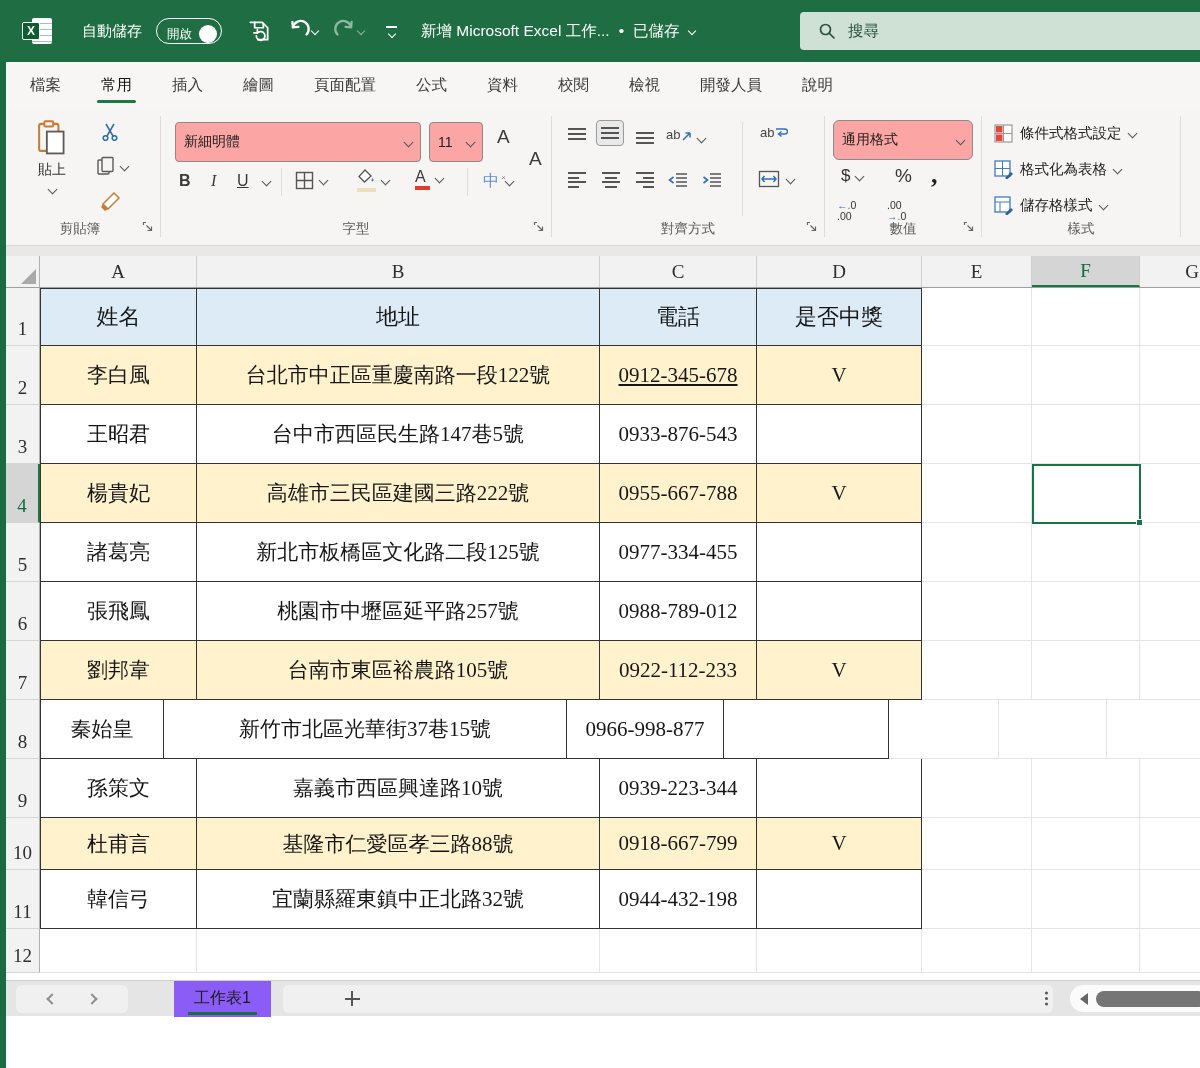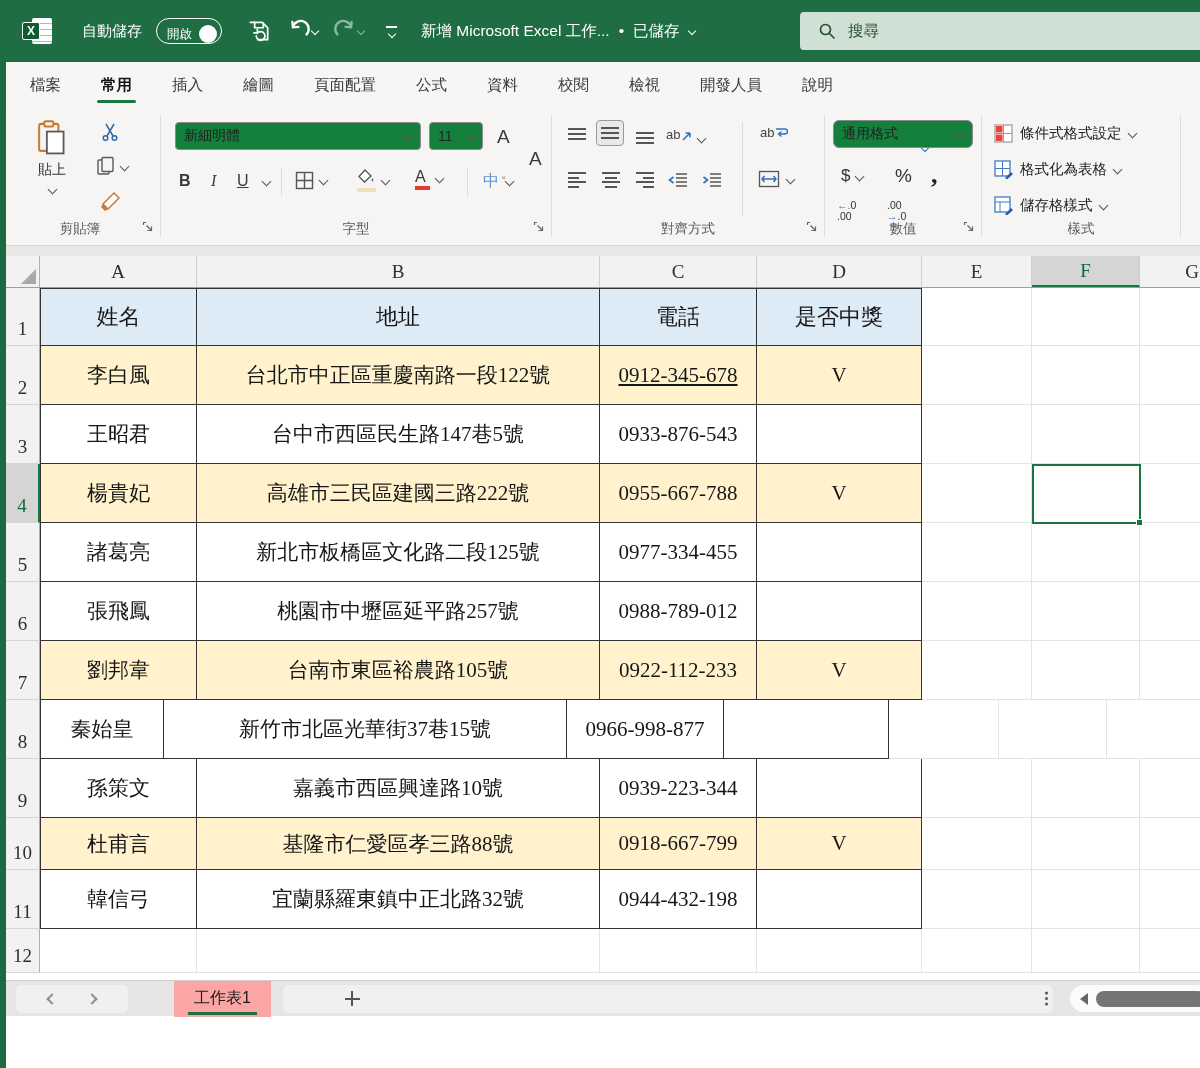--- a/index.html
+++ b/index.html
@@ -22,31 +22,31 @@
 .chev.white{border-color:#fff;width:6px;height:6px;}
 .dimmed{opacity:.5;}
 .qat{display:flex;flex-direction:column;align-items:center;margin:0 10px 0 8px;}
 .qat .bar{width:11px;height:2px;background:#fff;margin-bottom:3px;}
 .title{font-size:15.5px;margin-left:14px;display:flex;align-items:center;gap:9px;white-space:nowrap;}
 .search{position:absolute;left:800px;top:12px;width:420px;height:38px;background:#cfe0d5;border-radius:4px;display:flex;align-items:center;padding-left:18px;gap:12px;color:#264d35;font-size:15.5px;}
 
 
 .menubar{display:flex;align-items:center;height:46px;background:#f7f6f4;padding-left:28px;gap:36px;font-size:15.5px;color:#3a3a3a;}
 .menutab{position:relative;padding:12px 2px;white-space:nowrap;}
-.menutab.active{font-weight:700;color:#141414;}
+.menutab.active{font-weight:400;color:#141414;}
 .menutab.active::after{content:"";position:absolute;left:-2px;right:-2px;bottom:5px;height:3px;background:#1a7a44;border-radius:2px;}
 
 
 .ribbon{height:138px;background:#f6f5f3;border-bottom:1px solid #d8d7d5;display:flex;position:relative;}
 .rgroup{position:relative;height:100%;flex:0 0 auto;}
 .vsep{width:1px;background:#dddcda;margin:8px 0;flex:0 0 auto;}
 .glabel{position:absolute;bottom:7px;left:0;right:0;text-align:center;font-size:13.5px;color:#5a5a5a;}
 .launcher{position:absolute;bottom:9px;right:7px;}
 .abs{position:absolute;}
-.selbox{background:#15803d;border:1px solid #8a8a8a;border-radius:4px;display:flex;align-items:center;justify-content:space-between;font-size:14px;color:#222;padding:0 8px;height:28px;}
+.selbox{background:#fca5a5;border:1px solid #8a8a8a;border-radius:4px;display:flex;align-items:center;justify-content:space-between;font-size:14px;color:#222;padding:0 8px;height:40px;}
 .bld{font-weight:700;font-size:16px;color:#3a3a3a;}
 .itl{font-style:italic;font-family:"Liberation Serif",serif;font-size:16px;color:#3a3a3a;}
 .und{text-decoration:underline;font-size:16px;color:#3a3a3a;}
 .biga{font-size:19px;color:#3a3a3a;position:relative;}
 .caret{position:absolute;top:-3px;right:-9px;width:6px;height:6px;border-right:1.6px solid #2f6fc1;border-bottom:1.6px solid #2f6fc1;}
 .caret.up{transform:rotate(-135deg);}
 .caret.down{transform:rotate(45deg);}
 .acolor{font-size:16px;color:#3a3a3a;display:inline-block;line-height:1;}
 .acolor .bar{display:block;height:4px;margin-top:1px;}
 .phon{color:#5b8fd4;font-size:16px;position:relative;}
@@ -103,21 +103,21 @@
 .empty{border-right:1px solid #e4e4e4;border-bottom:1px solid #e4e4e4;background:#fff;}
 #sel{position:absolute;left:1026px;top:208px;width:109px;height:60px;border:2px solid #1a7343;z-index:10;}
 #sel .handle{position:absolute;right:-4px;bottom:-4px;width:7px;height:7px;background:#1a7343;border:1px solid #fff;}
 
 
 .sheetbar{height:36px;background:#e5e5e5;border-top:1px solid #cfcfcf;display:flex;align-items:center;position:relative;padding-left:16px;}
 .navpill{width:112px;height:28px;background:#f0f0f0;border-radius:6px;display:flex;align-items:center;justify-content:space-evenly;flex:0 0 auto;}
 .chev.gray{border-color:#8f8f8f;width:8px;height:8px;border-width:2px;}
 .left{transform:rotate(135deg);}
 .right{transform:rotate(-45deg);}
-.activetab{height:36px;background:#fca5a5;display:flex;align-items:center;padding:0 20px;margin-left:46px;position:relative;font-size:16px;color:#1c1c1c;flex:0 0 auto;}
+.activetab{height:36px;background:#8b5cf6;display:flex;align-items:center;padding:0 20px;margin-left:46px;position:relative;font-size:16px;color:#1c1c1c;flex:0 0 auto;}
 .activetab::after{content:"";position:absolute;left:14px;right:14px;bottom:2px;height:3px;background:#17713f;}
 .addpill{width:770px;height:28px;background:#f0f0f0;border-radius:6px;margin-left:12px;display:flex;align-items:center;padding-left:62px;flex:0 0 auto;}
 .plus{position:relative;width:15px;height:15px;}
 .plus::before{content:"";position:absolute;left:6.5px;top:0;width:2px;height:15px;background:#555;}
 .plus::after{content:"";position:absolute;top:6.5px;left:0;width:15px;height:2px;background:#555;}
 .sb-dots{position:absolute;left:1045px;top:16px;width:3px;height:3px;border-radius:50%;background:#555;box-shadow:0 -5.5px 0 #555,0 5.5px 0 #555;}
 .scrollpill{position:absolute;left:1070px;top:4px;width:142px;height:27px;background:#fbfbfb;border-radius:14px;display:flex;align-items:center;padding-left:10px;}
 .scroll-arrow{width:0;height:0;border-top:6px solid transparent;border-bottom:6px solid transparent;border-right:8px solid #666;flex:0 0 auto;}
 .thumb{margin-left:8px;width:110px;height:16px;background:#757575;border-radius:8px;}
 </style>

